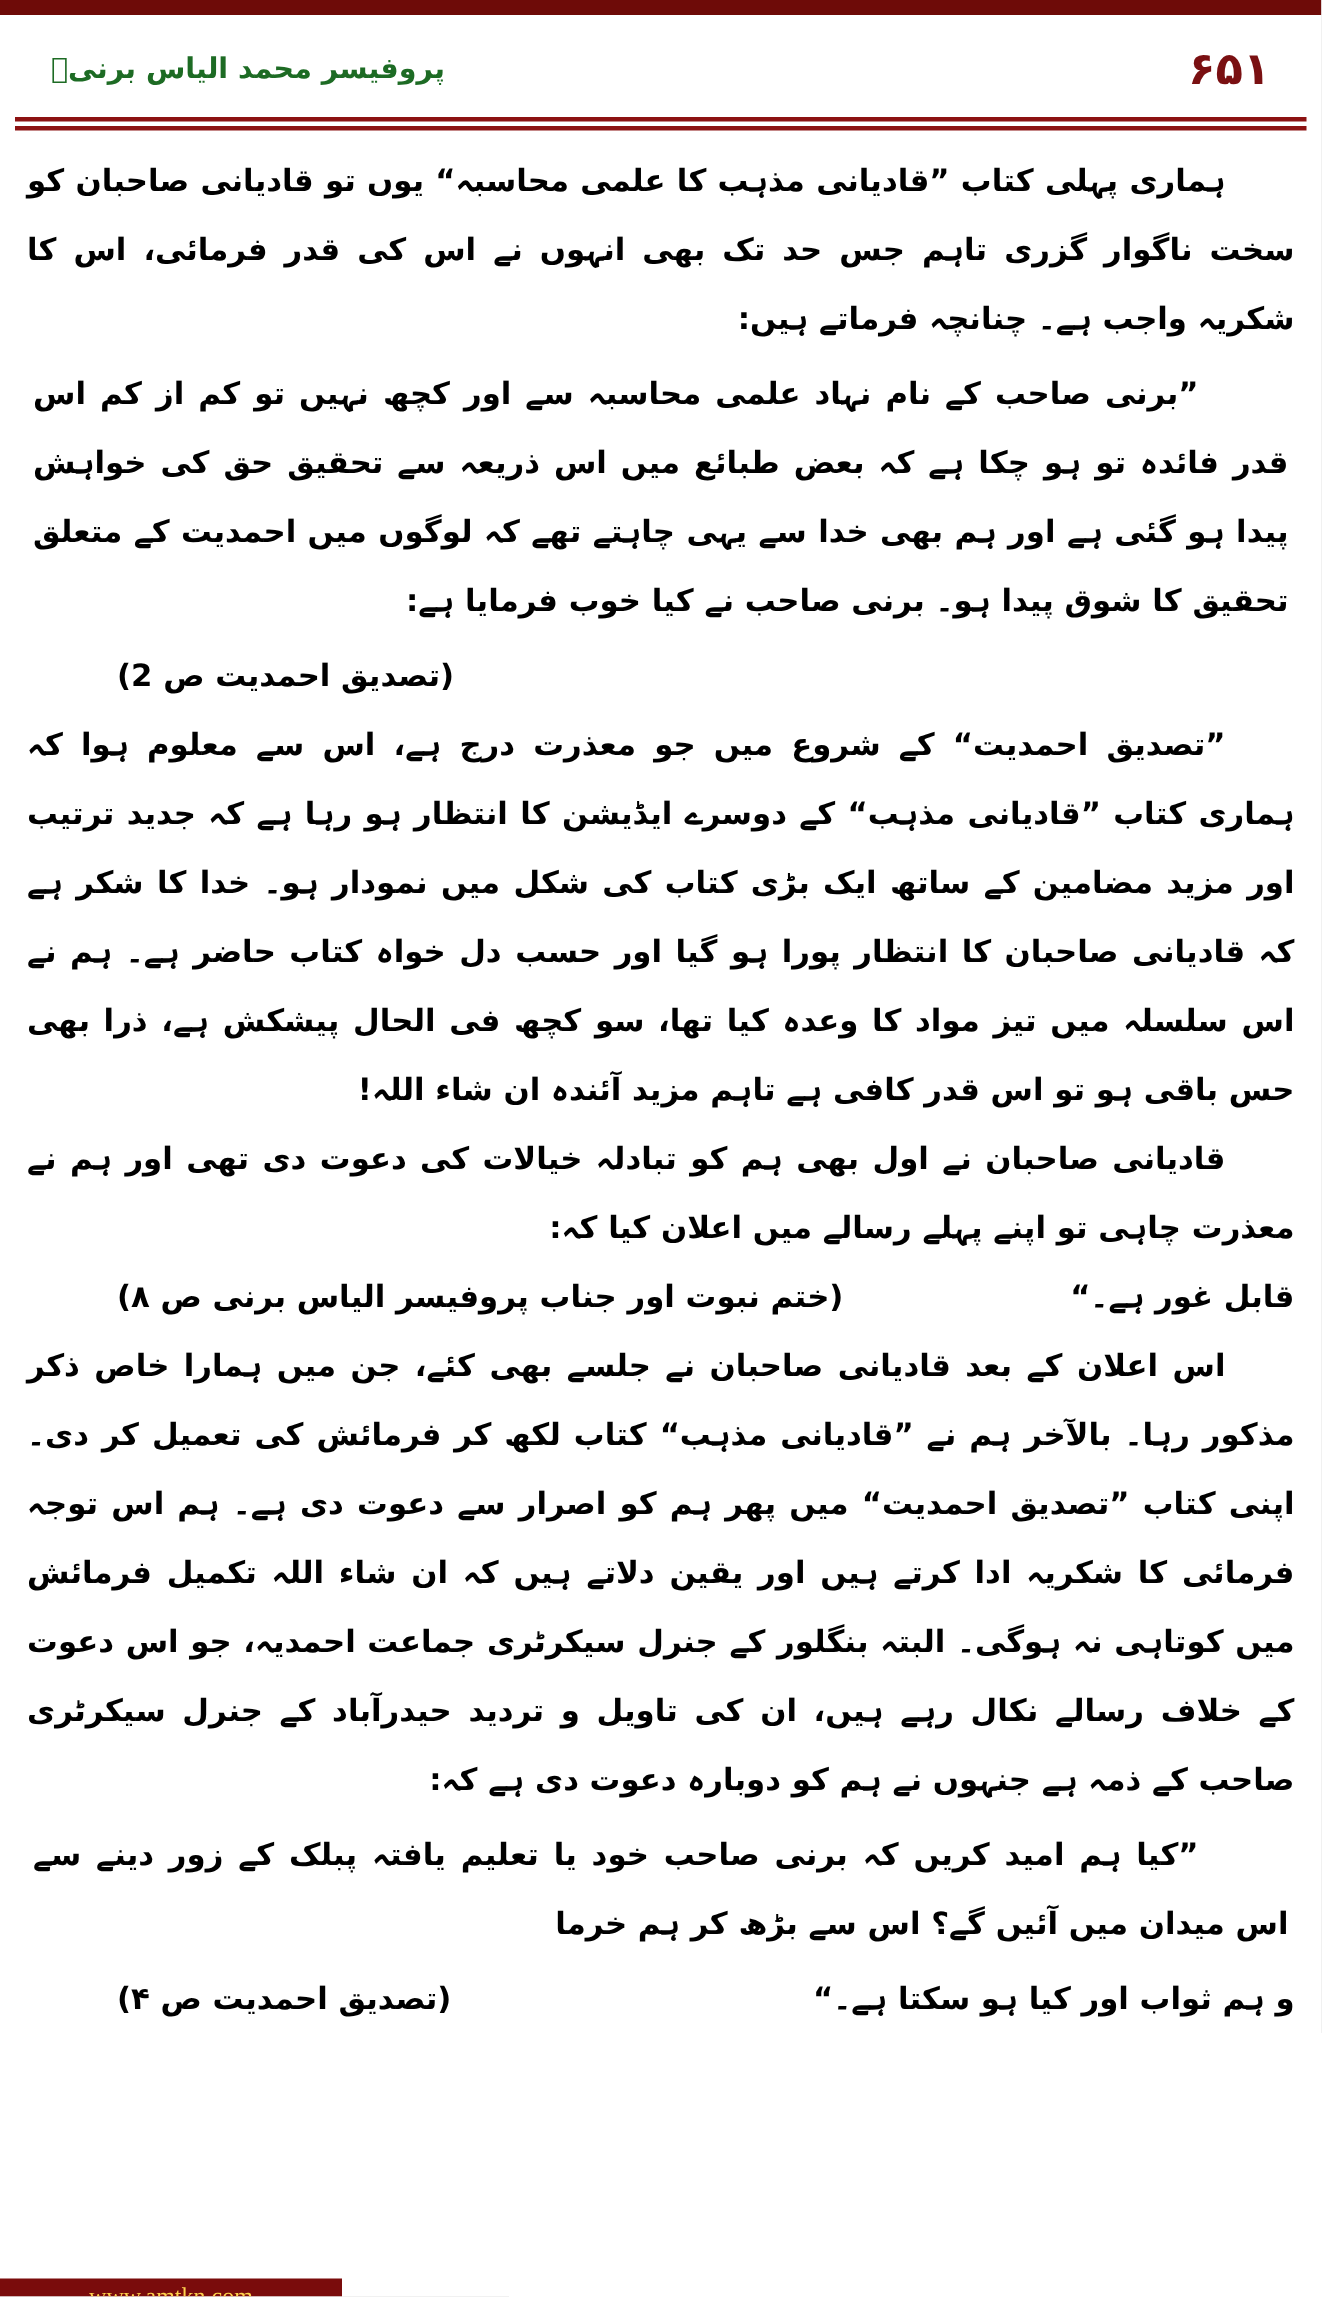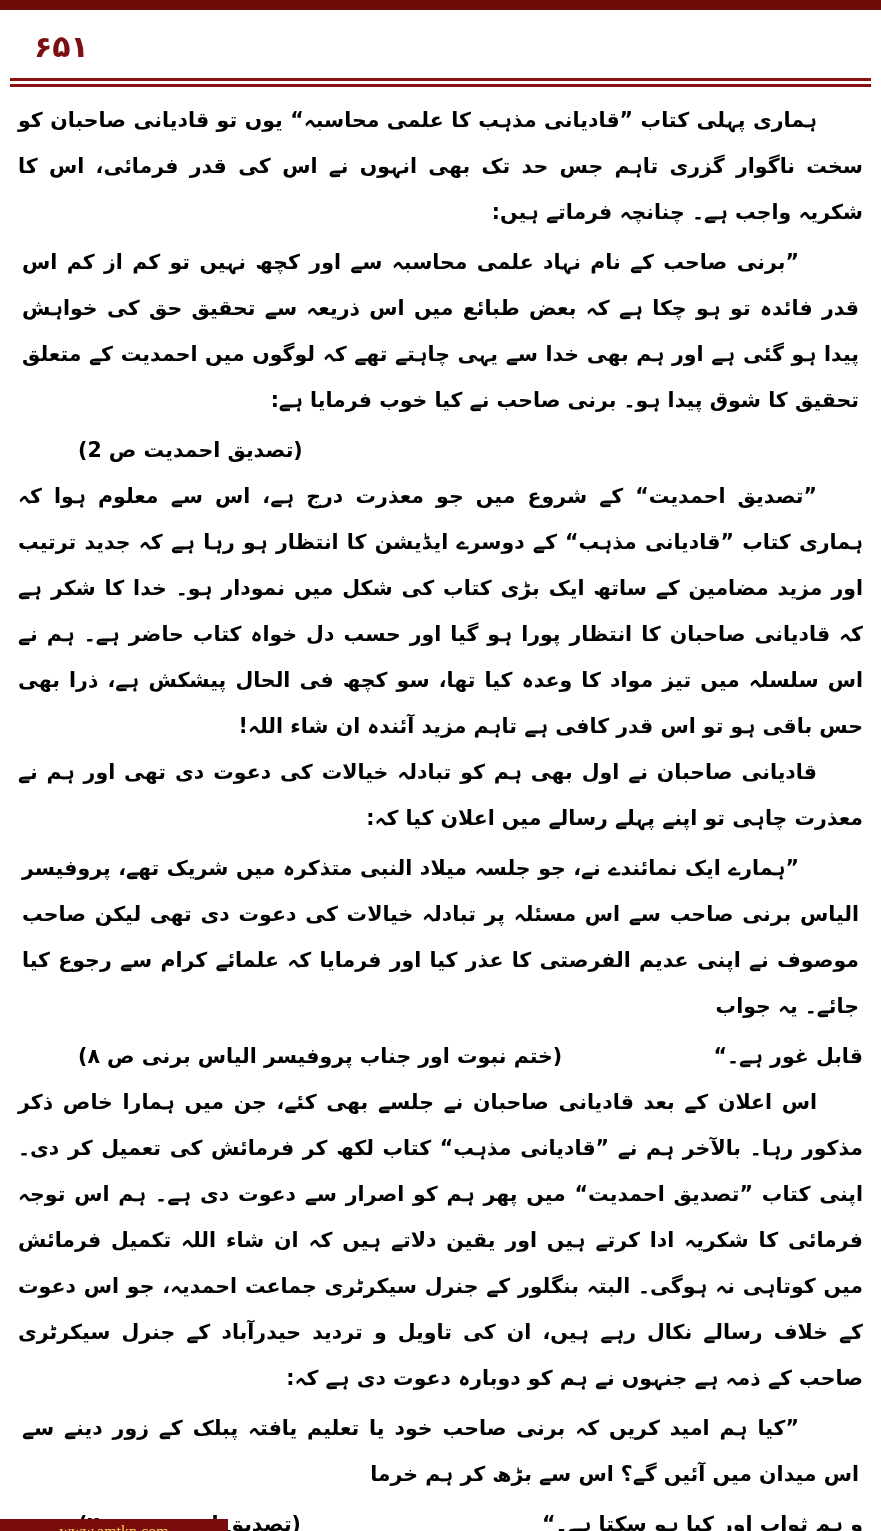--- a/index.html
+++ b/index.html
@@ -72,39 +72,39 @@
   .seg-fb{flex:0 0 306px;}
 </style>
 </head>
 <body>
 
 <div class="page">
 
   <div class="topbar"></div>
 
   <div class="header-row">
+    <div class="header-author">پروفیسر محمد الیاس برنیؒ</div>
     <div class="header-page">۶۵۱</div>
   </div>
 
   <div class="double-rule"></div>
 
   <div class="body">
 
     <p class="para">ہماری پہلی کتاب ”قادیانی مذہب کا علمی محاسبہ“ یوں تو قادیانی صاحبان کو سخت ناگوار گزری تاہم جس حد تک بھی انہوں نے اس کی قدر فرمائی، اس کا شکریہ واجب ہے۔ چنانچہ فرماتے ہیں:</p>
 
     <p class="quote">”برنی صاحب کے نام نہاد علمی محاسبہ سے اور کچھ نہیں تو کم از کم اس قدر فائدہ تو ہو چکا ہے کہ بعض طبائع میں اس ذریعہ سے تحقیق حق کی خواہش پیدا ہو گئی ہے اور ہم بھی خدا سے یہی چاہتے تھے کہ لوگوں میں احمدیت کے متعلق تحقیق کا شوق پیدا ہو۔ برنی صاحب نے کیا خوب فرمایا ہے:</p>
 
 
     <div class="cite-line">(تصدیق احمدیت ص 2)</div>
 
     <p class="para">”تصدیق احمدیت“ کے شروع میں جو معذرت درج ہے، اس سے معلوم ہوا کہ ہماری کتاب ”قادیانی مذہب“ کے دوسرے ایڈیشن کا انتظار ہو رہا ہے کہ جدید ترتیب اور مزید مضامین کے ساتھ ایک بڑی کتاب کی شکل میں نمودار ہو۔ خدا کا شکر ہے کہ قادیانی صاحبان کا انتظار پورا ہو گیا اور حسب دل خواہ کتاب حاضر ہے۔ ہم نے اس سلسلہ میں تیز مواد کا وعدہ کیا تھا، سو کچھ فی الحال پیشکش ہے، ذرا بھی حس باقی ہو تو اس قدر کافی ہے تاہم مزید آئندہ ان شاء اللہ!</p>
 
     <p class="para">قادیانی صاحبان نے اول بھی ہم کو تبادلہ خیالات کی دعوت دی تھی اور ہم نے معذرت چاہی تو اپنے پہلے رسالے میں اعلان کیا کہ:</p>
 
-    <p class="quote">”ہمارے ایک نمائندے نے، جو جلسہ میلاد النبی متذکرہ میں شریک تھے، پروفیسر الیاس برنی صاحب سے اس مسئلہ پر تبادلہ خیالات کی دعوت دی تھی لیکن صاحب موصوف نے اپنی عدیم الفرصتی کا عذر کیا اور فرمایا کہ علمائے کرام سے رجوع کیا جائے۔ یہ جواب</p>
     <div class="end-line">
       <span>قابل غور ہے۔“</span>
       <span>(ختم نبوت اور جناب پروفیسر الیاس برنی ص ۸)</span>
     </div>
 
     <p class="para">اس اعلان کے بعد قادیانی صاحبان نے جلسے بھی کئے، جن میں ہمارا خاص ذکر مذکور رہا۔ بالآخر ہم نے ”قادیانی مذہب“ کتاب لکھ کر فرمائش کی تعمیل کر دی۔ اپنی کتاب ”تصدیق احمدیت“ میں پھر ہم کو اصرار سے دعوت دی ہے۔ ہم اس توجہ فرمائی کا شکریہ ادا کرتے ہیں اور یقین دلاتے ہیں کہ ان شاء اللہ تکمیل فرمائش میں کوتاہی نہ ہوگی۔ البتہ بنگلور کے جنرل سیکرٹری جماعت احمدیہ، جو اس دعوت کے خلاف رسالے نکال رہے ہیں، ان کی تاویل و تردید حیدرآباد کے جنرل سیکرٹری صاحب کے ذمہ ہے جنہوں نے ہم کو دوبارہ دعوت دی ہے کہ:</p>
 
     <p class="quote">”کیا ہم امید کریں کہ برنی صاحب خود یا تعلیم یافتہ پبلک کے زور دینے سے اس میدان میں آئیں گے؟ اس سے بڑھ کر ہم خرما</p>
     <div class="end-line">
       <span>و ہم ثواب اور کیا ہو سکتا ہے۔“</span>

